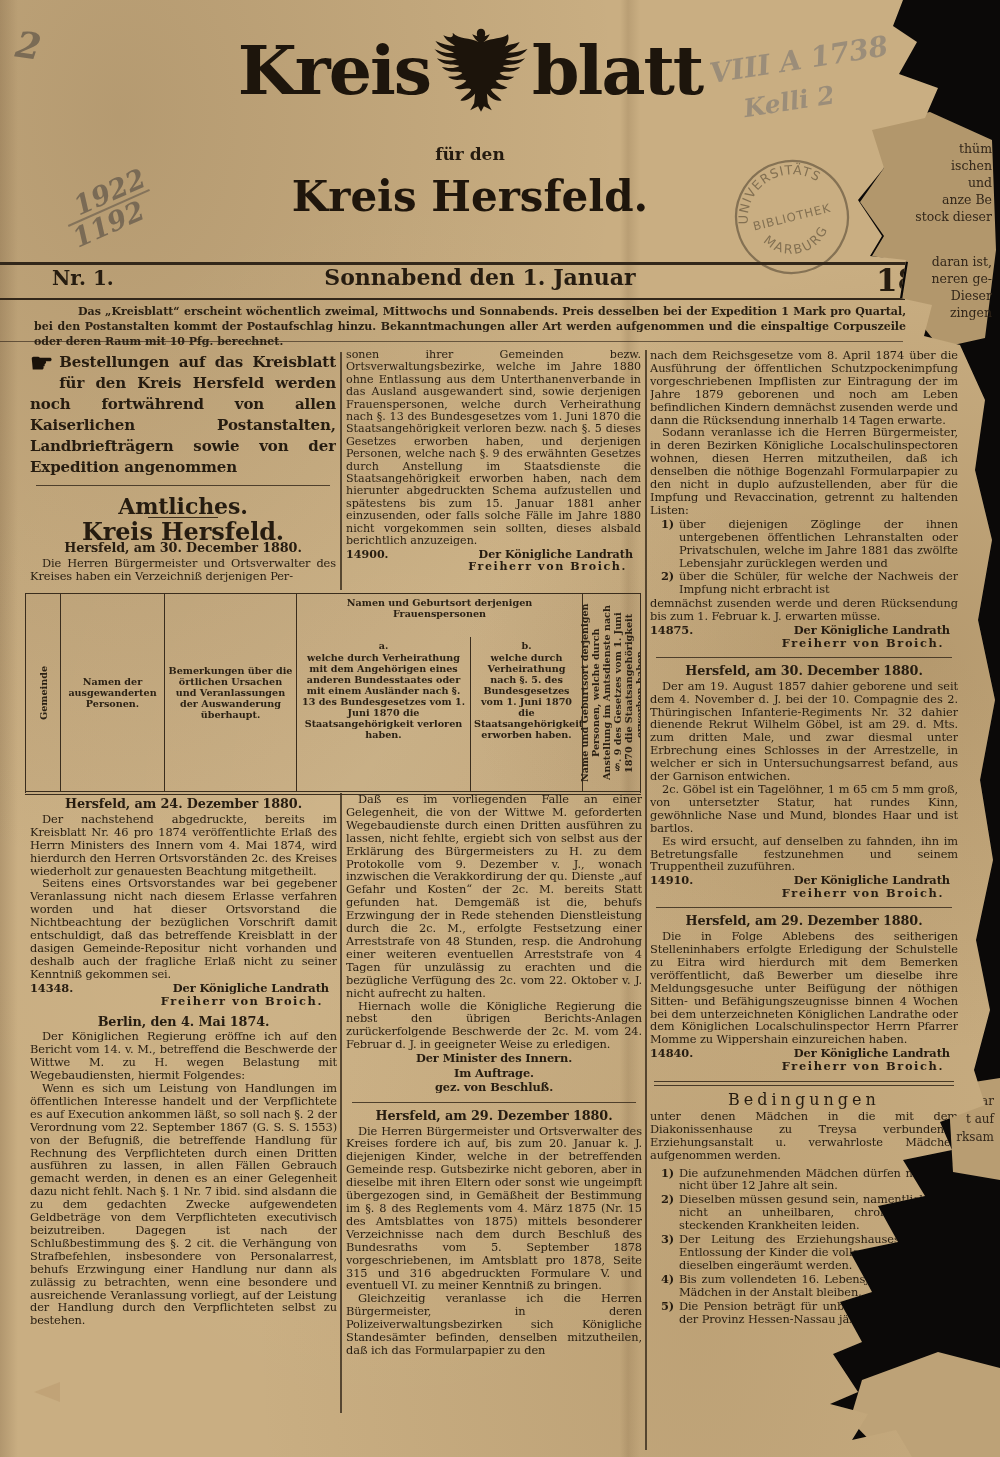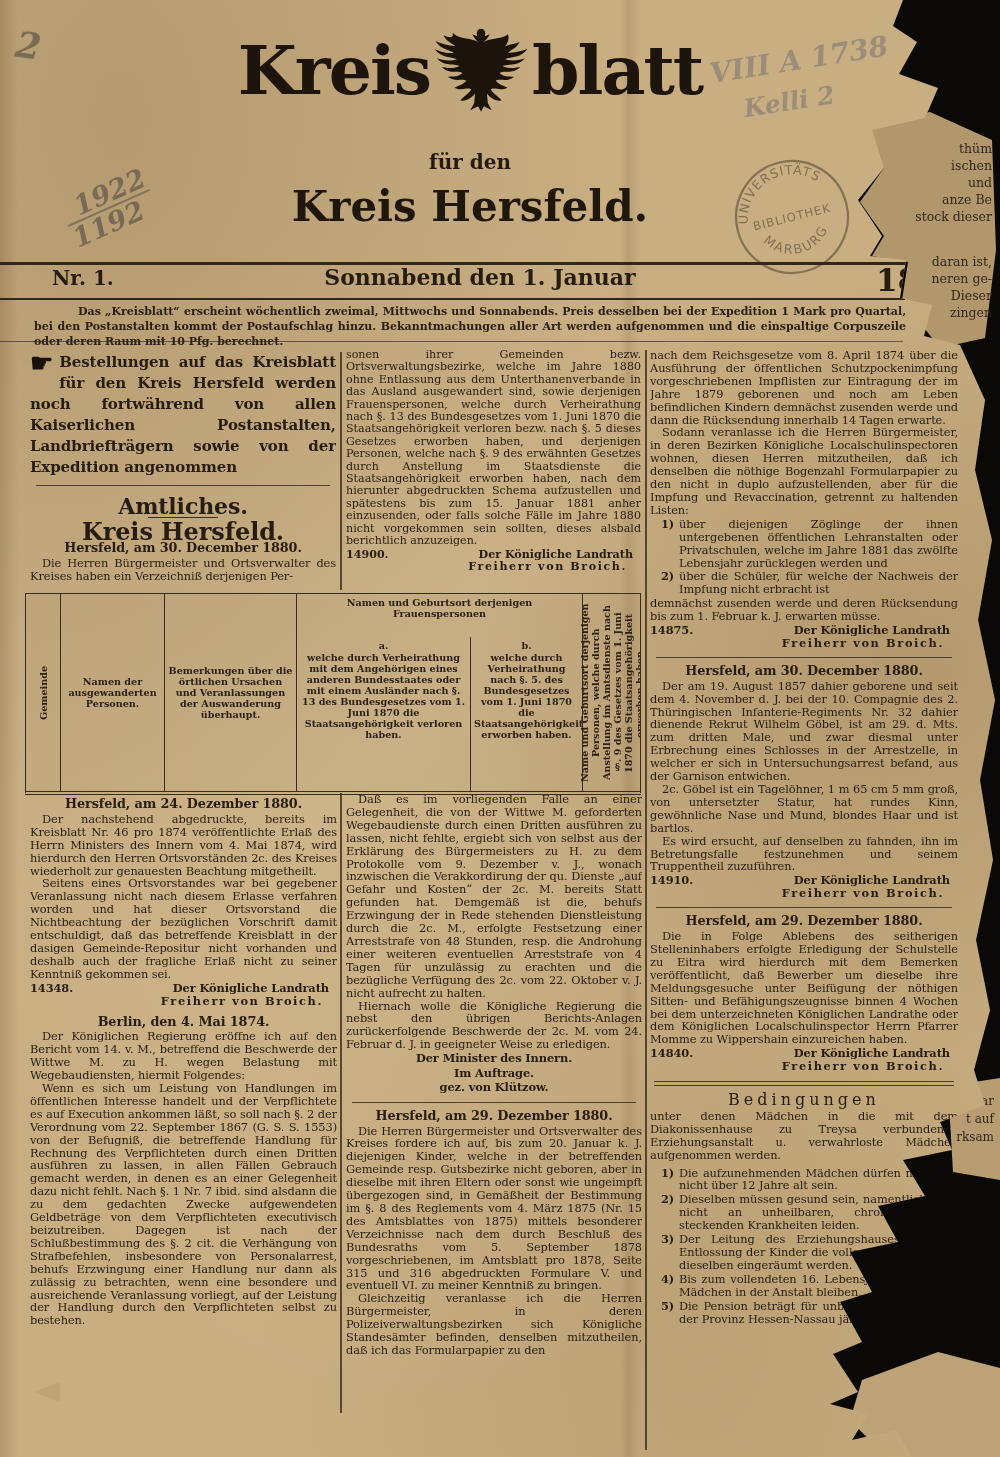--- a/index.html
+++ b/index.html
@@ -44,21 +44,21 @@
   #shelfmark{left:712px;top:40px;font-size:28px;transform:rotate(-9deg);color:rgba(150,138,120,.9);line-height:40px;}
   #shelfmark .s2{display:block;margin-left:28px;font-size:25px;}
   #stamp{position:absolute;left:731px;top:156px;width:122px;height:122px;transform:rotate(-14deg);opacity:.8;}
   #stamp text{fill:rgba(58,48,33,.62);font-family:"DejaVu Sans","Liberation Sans",sans-serif;}
   
   #masthead{position:absolute;left:110px;top:18px;width:720px;text-align:center;}
   #title-row{display:flex;align-items:center;justify-content:center;}
   .title-word{font-weight:bold;font-size:68px;line-height:100px;letter-spacing:-2px;color:#1d150c;}
   #eagle{width:98px;height:104px;margin:0 2px;flex:0 0 auto;}
   #eagle path{fill:#1c140b;}
-  #subtitle{margin-top:28px;font-size:20px;font-weight:bold;color:#241a0f;}
+  #subtitle{margin-top:22px;font-size:17px;font-weight:bold;color:#241a0f;}
   #region-title{margin-top:8px;font-size:42px;font-weight:bold;color:#1f160c;}
   
   .hrule{position:absolute;background:#32271a;}
   #rule-top{left:0;top:262px;width:908px;height:3px;}
   #rule-mid{left:0;top:298px;width:905px;height:2px;}
   #rule-imprint{left:0;top:341px;width:903px;height:1px;opacity:.65;}
   #issue-no{position:absolute;left:52px;top:266px;font-size:20px;font-weight:bold;}
   #date-line{position:absolute;left:260px;top:264px;width:440px;text-align:center;font-size:22px;font-weight:bold;}
   #year-frag{position:absolute;left:876px;top:262px;font-size:31px;font-weight:bold;}
   #imprint{position:absolute;left:34px;top:304px;width:872px;font-size:11px;line-height:15px;text-align:justify;text-indent:44px;font-weight:bold;color:#2a2013;}
@@ -248,21 +248,21 @@
       <div class="dateline" style="margin-top:8px">Berlin, den 4. Mai 1874.</div>
       <p class="p">Der Königlichen Regierung eröffne ich auf den Bericht vom 14. v. M., betreffend die Beschwerde der Wittwe M. zu H. wegen Belastung mit Wegebaudiensten, hiermit Folgendes:</p>
       <p class="p">Wenn es sich um Leistung von Handlungen im öffentlichen Interesse handelt und der Verpflichtete es auf Execution ankommen läßt, so soll nach §. 2 der Verordnung vom 22. September 1867 (G. S. S. 1553) von der Befugniß, die betreffende Handlung für Rechnung des Verpflichteten durch einen Dritten ausführen zu lassen, in allen Fällen Gebrauch gemacht werden, in denen es an einer Gelegenheit dazu nicht fehlt. Nach §. 1 Nr. 7 ibid. sind alsdann die zu dem gedachten Zwecke aufgewendeten Geldbeträge von dem Verpflichteten executivisch beizutreiben. Dagegen ist nach der Schlußbestimmung des §. 2 cit. die Verhängung von Strafbefehlen, insbesondere von Personalarrest, behufs Erzwingung einer Handlung nur dann als zulässig zu betrachten, wenn eine besondere und ausreichende Veranlassung vorliegt, auf der Leistung der Handlung durch den Verpflichteten selbst zu bestehen.</p>
     </div>
 
     <div class="block bodytext" id="col2-bot">
       <p class="p">Daß es im vorliegenden Falle an einer Gelegenheit, die von der Wittwe M. geforderten Wegebaudienste durch einen Dritten ausführen zu lassen, nicht fehlte, ergiebt sich von selbst aus der Erklärung des Bürgermeisters zu H. zu dem Protokolle vom 9. Dezember v. J., wonach inzwischen die Verakkordirung der qu. Dienste „auf Gefahr und Kosten“ der 2c. M. bereits Statt gefunden hat. Demgemäß ist die, behufs Erzwingung der in Rede stehenden Dienstleistung durch die 2c. M., erfolgte Festsetzung einer Arreststrafe von 48 Stunden, resp. die Androhung einer weiteren eventuellen Arreststrafe von 4 Tagen für unzulässig zu erachten und die bezügliche Verfügung des 2c. vom 22. Oktober v. J. nicht aufrecht zu halten.</p>
       <p class="p">Hiernach wolle die Königliche Regierung die nebst den übrigen Berichts-Anlagen zurückerfolgende Beschwerde der 2c. M. vom 24. Februar d. J. in geeigneter Weise zu erledigen.</p>
       <div class="sigcenter">Der Minister des Innern.</div>
       <div class="sigcenter">Im Auftrage.</div>
-      <div class="sigcenter">gez. von Klützow.</div>
+      <div class="sigcenter">gez. von Beschluß.</div>
       <hr class="secrule">
       <div class="dateline">Hersfeld, am 29. Dezember 1880.</div>
       <p class="p">Die Herren Bürgermeister und Ortsverwalter des Kreises fordere ich auf, bis zum 20. Januar k. J. diejenigen Kinder, welche in der betreffenden Gemeinde resp. Gutsbezirke nicht geboren, aber in dieselbe mit ihren Eltern oder sonst wie ungeimpft übergezogen sind, in Gemäßheit der Bestimmung im §. 8 des Reglements vom 4. März 1875 (Nr. 15 des Amtsblattes von 1875) mittels besonderer Verzeichnisse nach dem durch Beschluß des Bundesraths vom 5. September 1878 vorgeschriebenen, im Amtsblatt pro 1878, Seite 315 und 316 abgedruckten Formulare V. und eventuell VI. zu meiner Kenntniß zu bringen.</p>
       <p class="p">Gleichzeitig veranlasse ich die Herren Bürgermeister, in deren Polizeiverwaltungsbezirken sich Königliche Standesämter befinden, denselben mitzutheilen, daß ich das Formularpapier zu den</p>
     </div>
 
     <div class="block bodytext" id="col3">
       <p class="p0">nach dem Reichsgesetze vom 8. April 1874 über die Ausführung der öffentlichen Schutzpockenimpfung vorgeschriebenen Impflisten zur Eintragung der im Jahre 1879 geborenen und noch am Leben befindlichen Kindern demnächst zusenden werde und dann die Rücksendung innerhalb 14 Tagen erwarte.</p>
       <p class="p">Sodann veranlasse ich die Herren Bürgermeister, in deren Bezirken Königliche Localschulinspectoren wohnen, diesen Herren mitzutheilen, daß ich denselben die nöthige Bogenzahl Formularpapier zu den nicht in duplo aufzustellenden, aber für die Impfung und Revaccination, getrennt zu haltenden Listen:</p>
       <div class="numlist">

